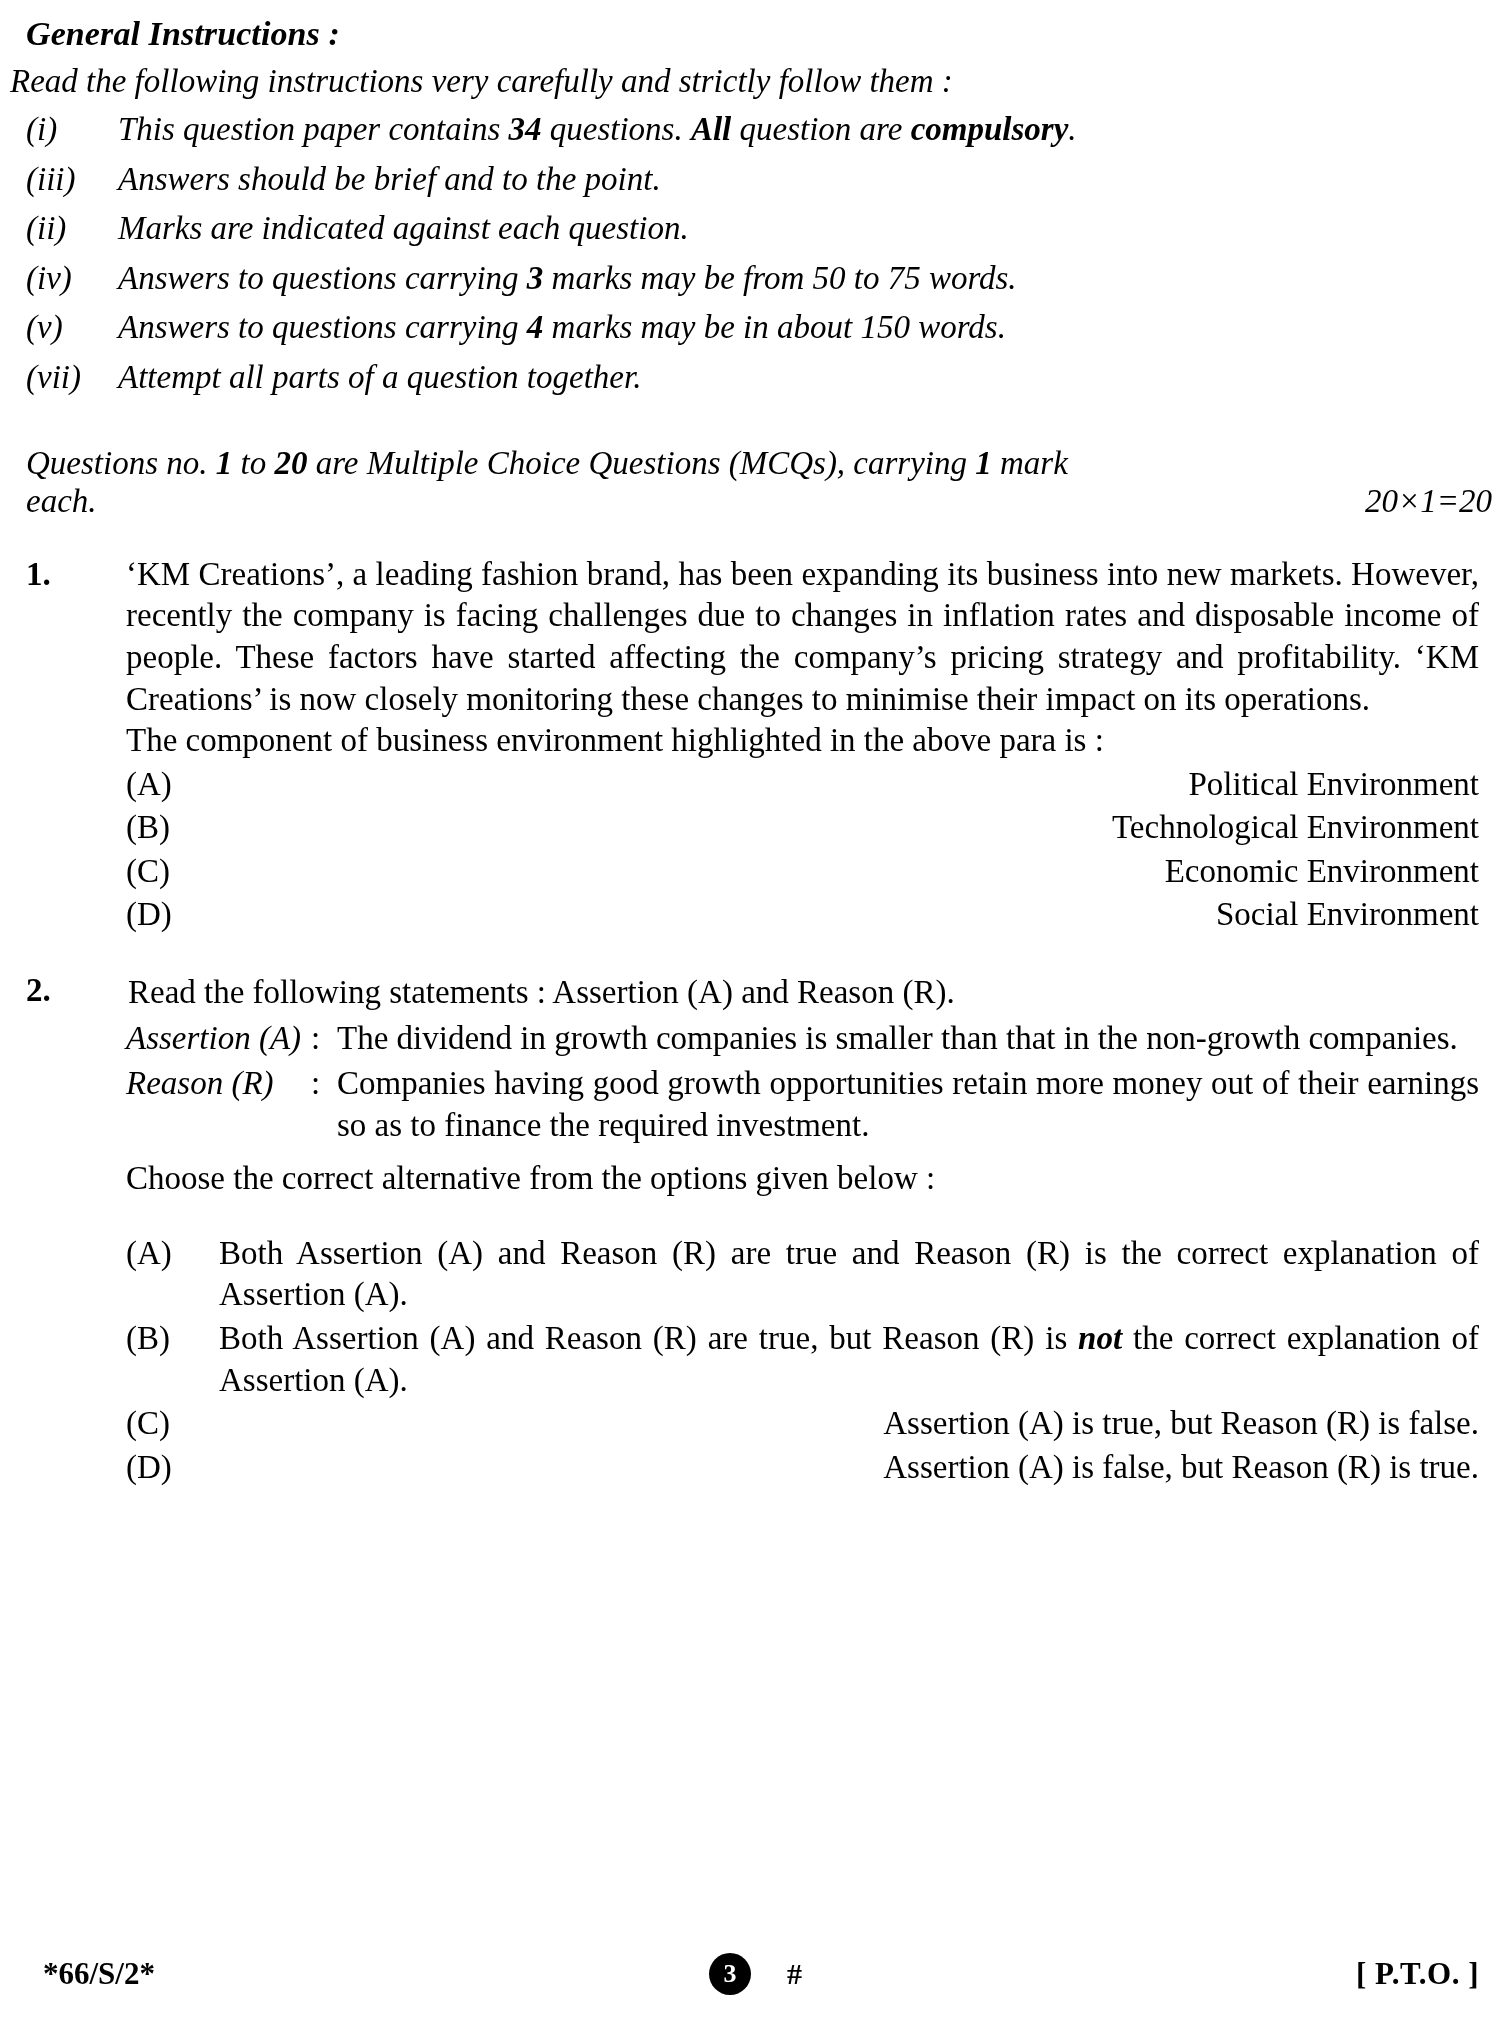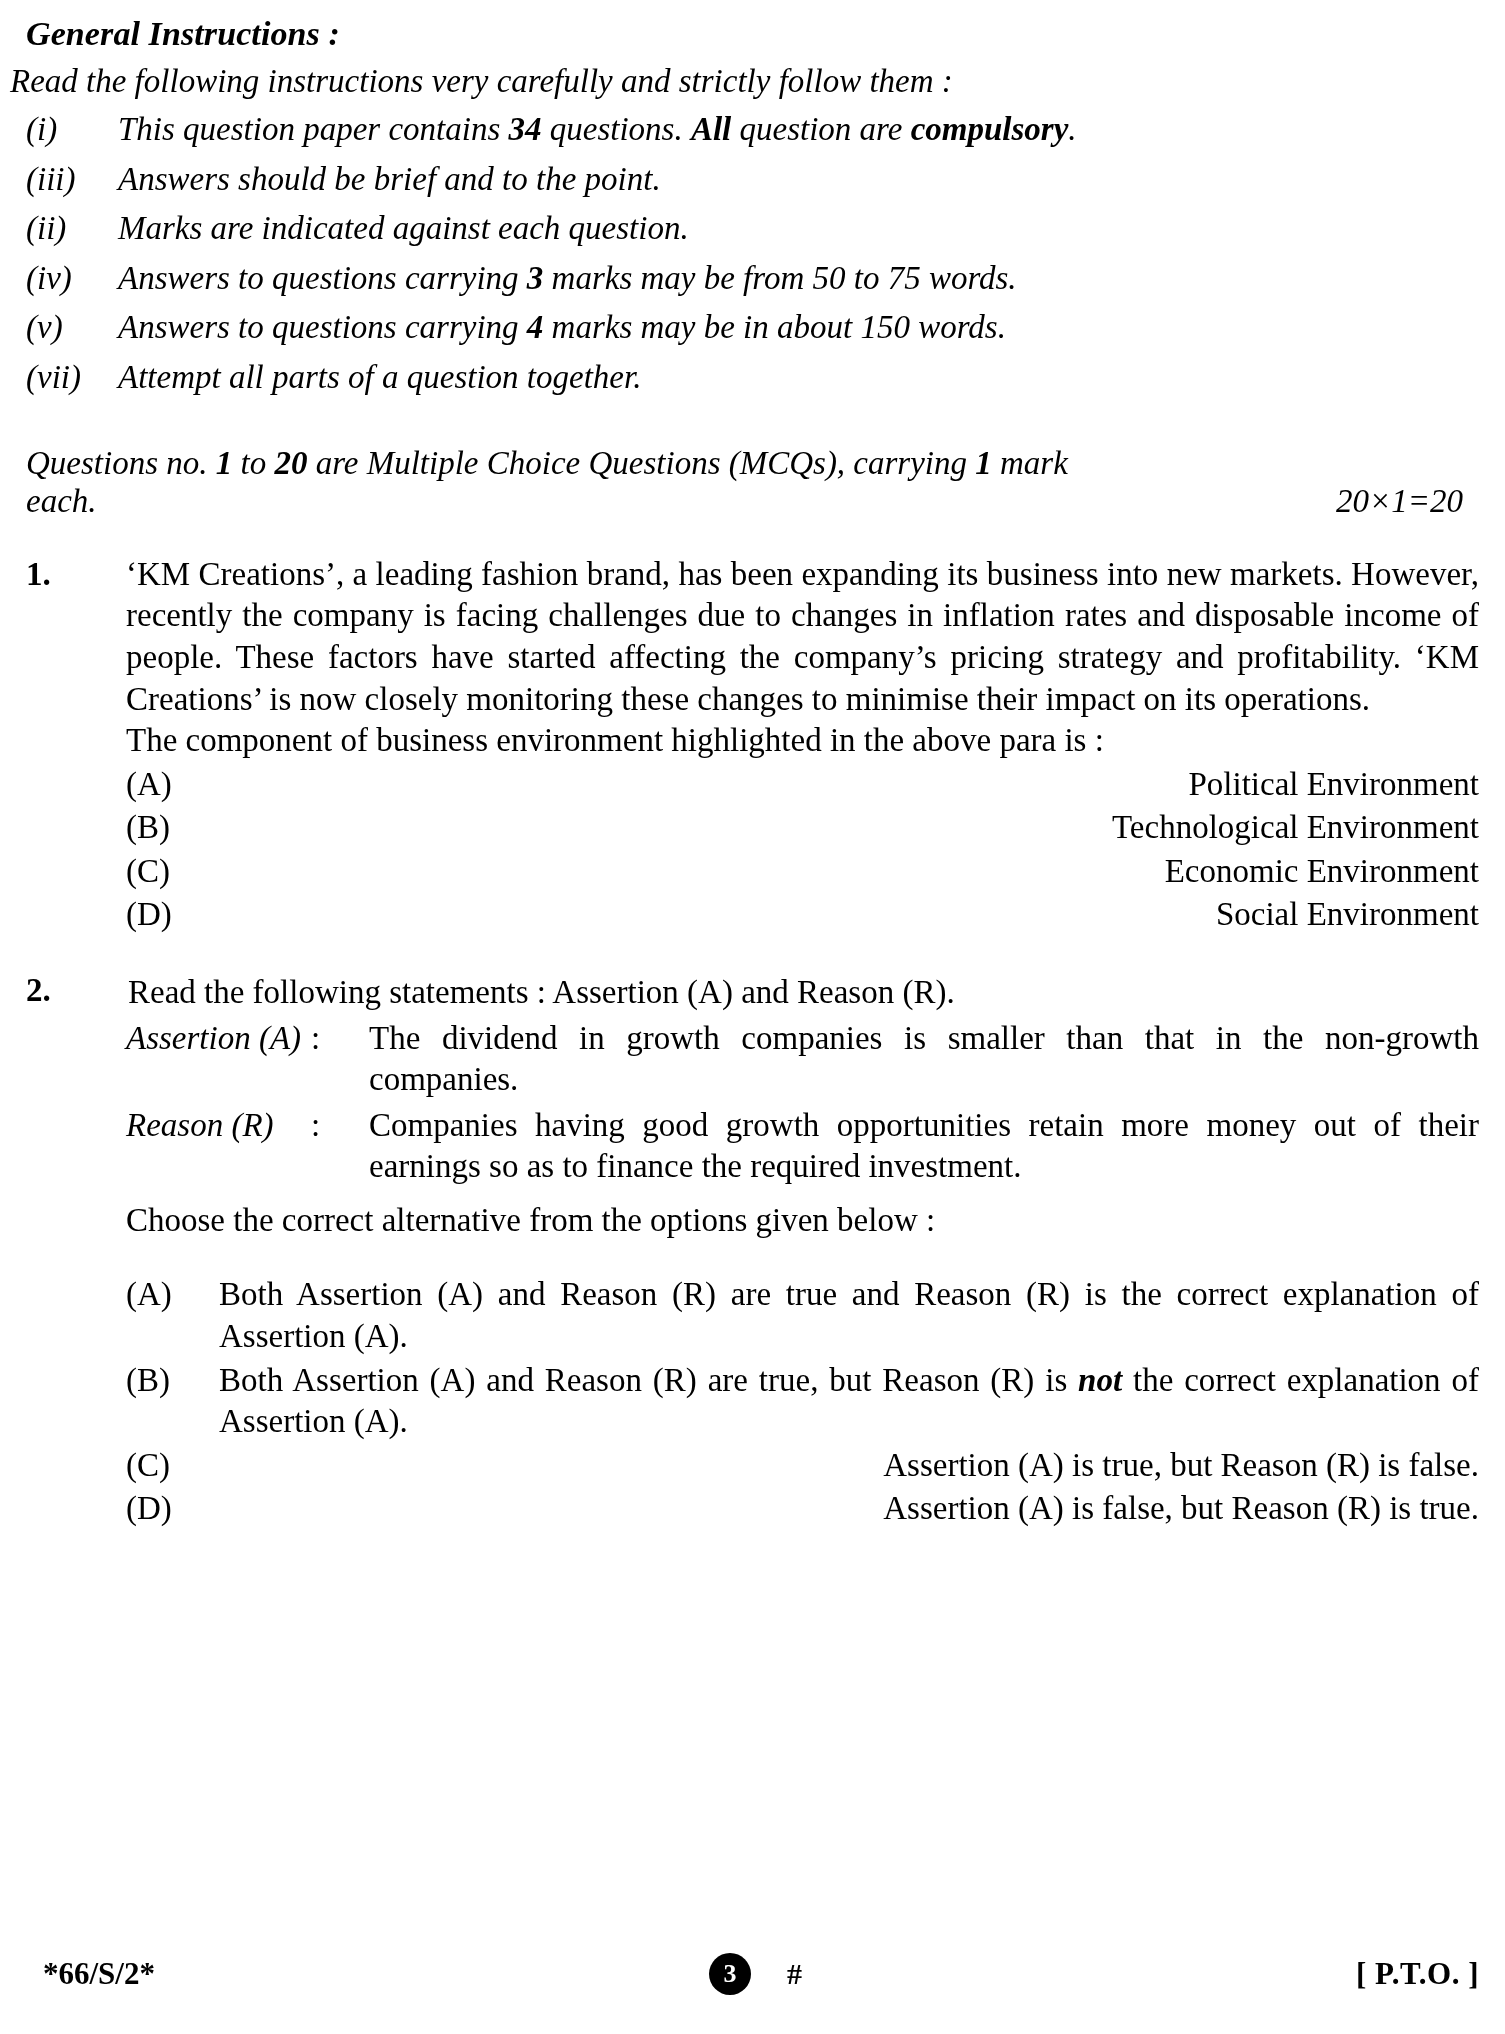--- a/index.html
+++ b/index.html
@@ -74,21 +74,21 @@
   }
   .mcq-note b { font-weight: bold; }
   .mcq-each {
     font-style: italic;
     font-size: 33px;
   }
   .eachrow {
     display: flex;
     justify-content: space-between;
     align-items: center;
-    margin: 0 42px 0 26px;
+    margin: 0 13px 0 26px;
   }
 
   
   .q {
     display: flex;
     margin: 34px 26px 0 26px;
   }
   .q-num {
     width: 100px;
     flex: 0 0 100px;
@@ -148,21 +148,20 @@
     font-style: italic;
   }
   .ar-colon {
     width: 26px;
     flex: 0 0 26px;
   }
   .ar-text {
     flex: 1 1 auto;
     text-align: justify;
     text-align-last: left;
-    margin-left: 32px;
   }
   .choose-line {
     font-size: 33px;
     line-height: 1.26;
     margin-top: 12px;
   }
 
   
   .footer {
     position: absolute;

